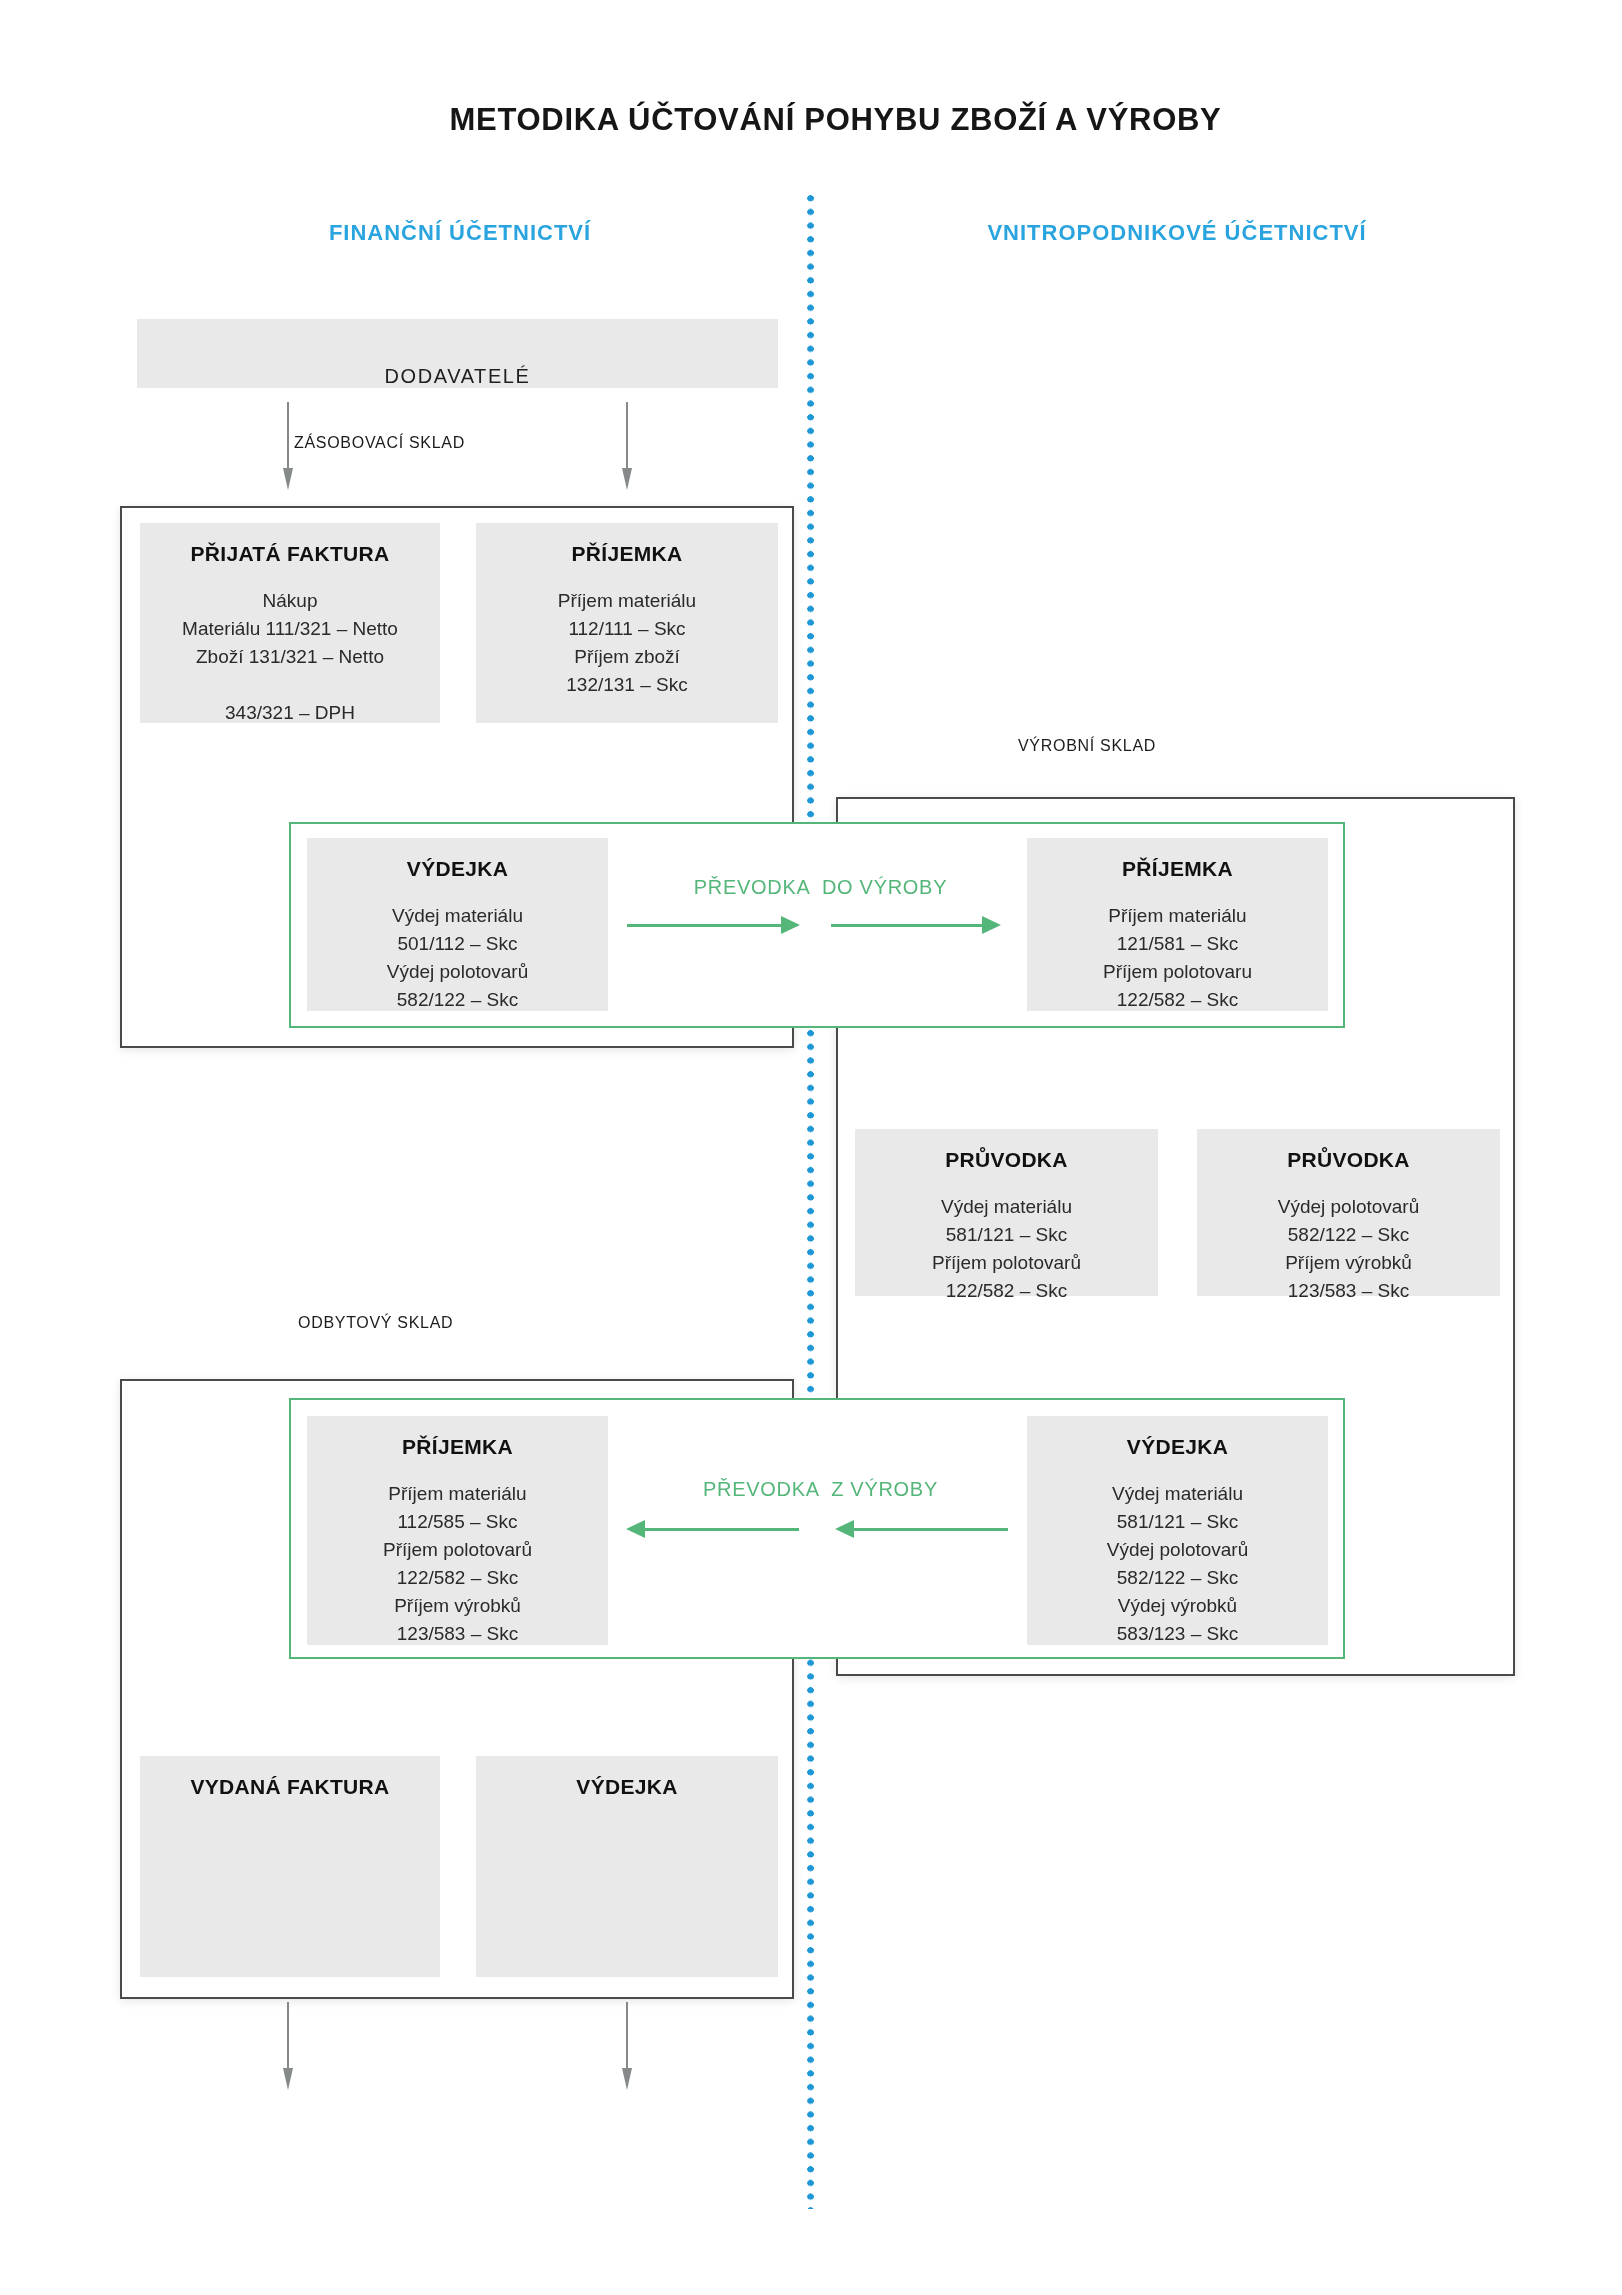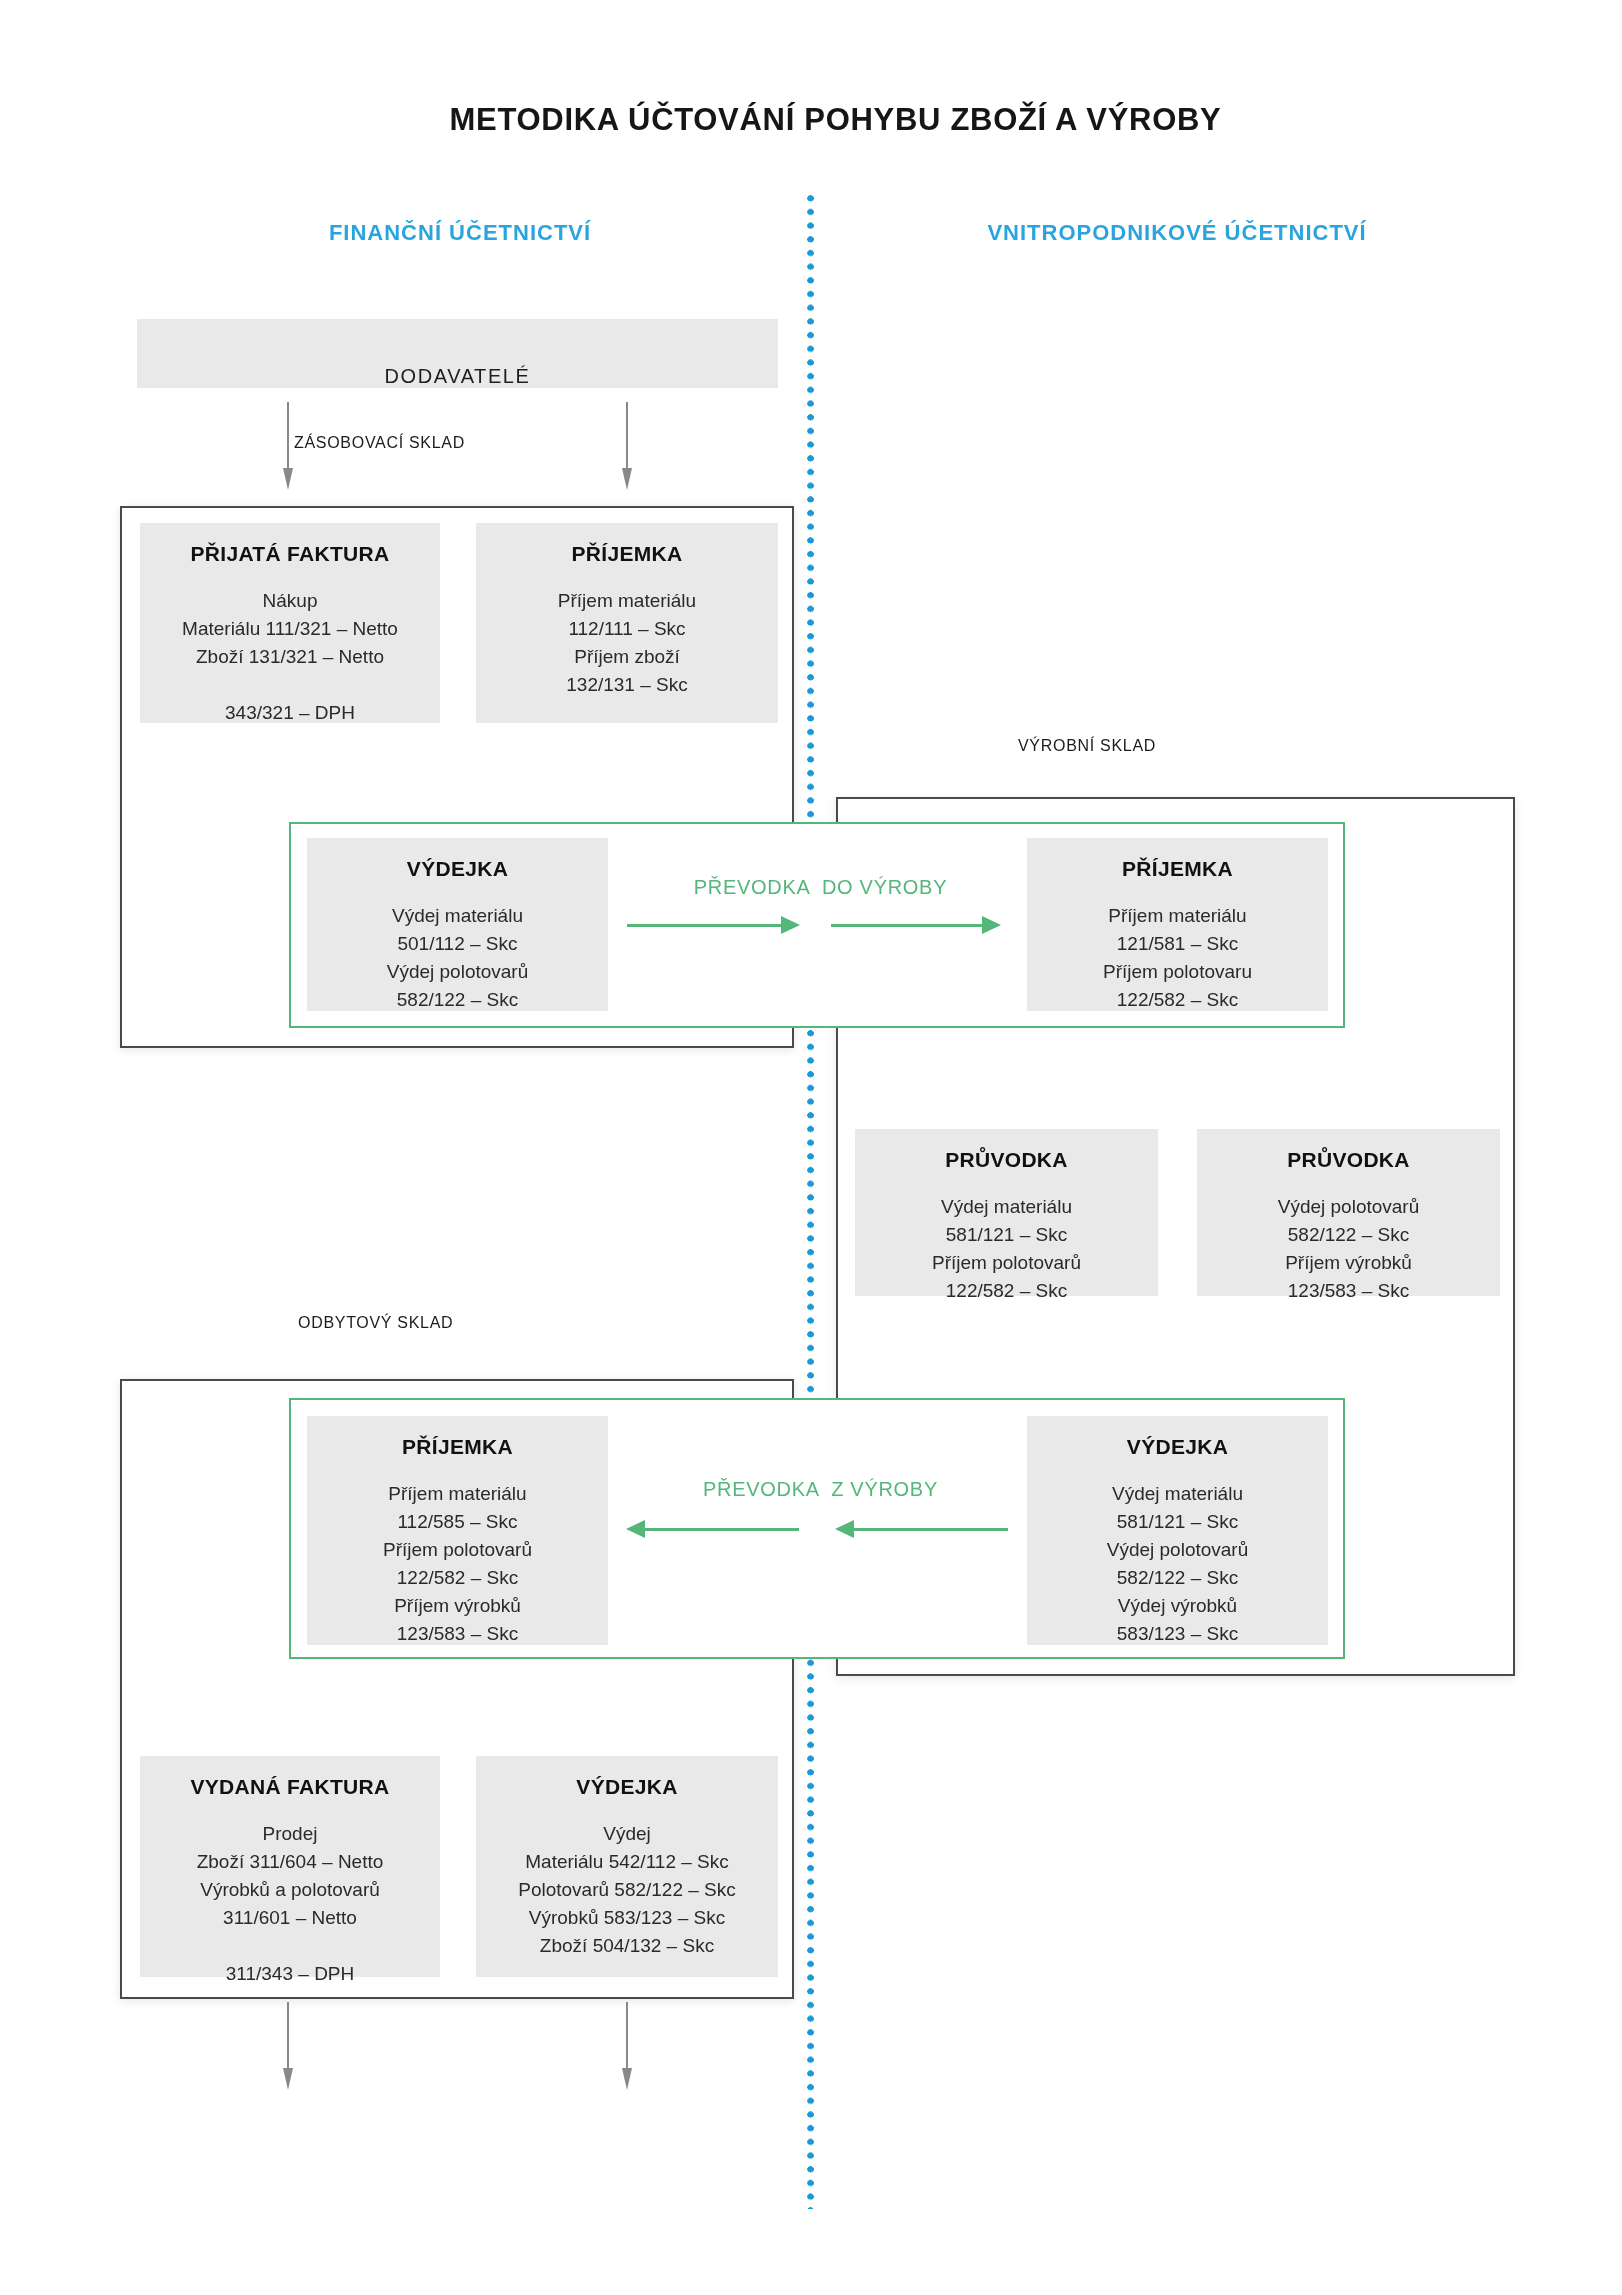--- a/index.html
+++ b/index.html
@@ -189,38 +189,23 @@
         <div>581/121 – Skc</div>
         <div>Výdej polotovarů</div>
         <div>582/122 – Skc</div>
         <div>Výdej výrobků</div>
         <div>583/123 – Skc</div>
       </div>
   </div>
 
   <div class="abs gbox" style="left:140px;top:1756px;width:300px;height:221px">
     <div class="gtitle">VYDANÁ FAKTURA</div>
-    <div class="glines">
-        <div>Prodej</div>
-        <div>Zboží 311/604 – Netto</div>
-        <div>Výrobků a polotovarů</div>
-        <div>311/601 – Netto</div>
-        <div>&nbsp;</div>
-        <div>311/343 – DPH</div>
-      </div>
   </div>
   <div class="abs gbox" style="left:476px;top:1756px;width:302px;height:221px">
     <div class="gtitle">VÝDEJKA</div>
-    <div class="glines">
-        <div>Výdej</div>
-        <div>Materiálu 542/112 – Skc</div>
-        <div>Polotovarů 582/122 – Skc</div>
-        <div>Výrobků 583/123 – Skc</div>
-        <div>Zboží 504/132 – Skc</div>
-      </div>
   </div>
 
   <div class="abs darrow" style="left:282px;top:2002px;height:88px">
     <span class="dshaft"></span>
     <span class="dhead"></span>
   </div>
   <div class="abs darrow" style="left:621px;top:2002px;height:88px">
     <span class="dshaft"></span>
     <span class="dhead"></span>
   </div>

